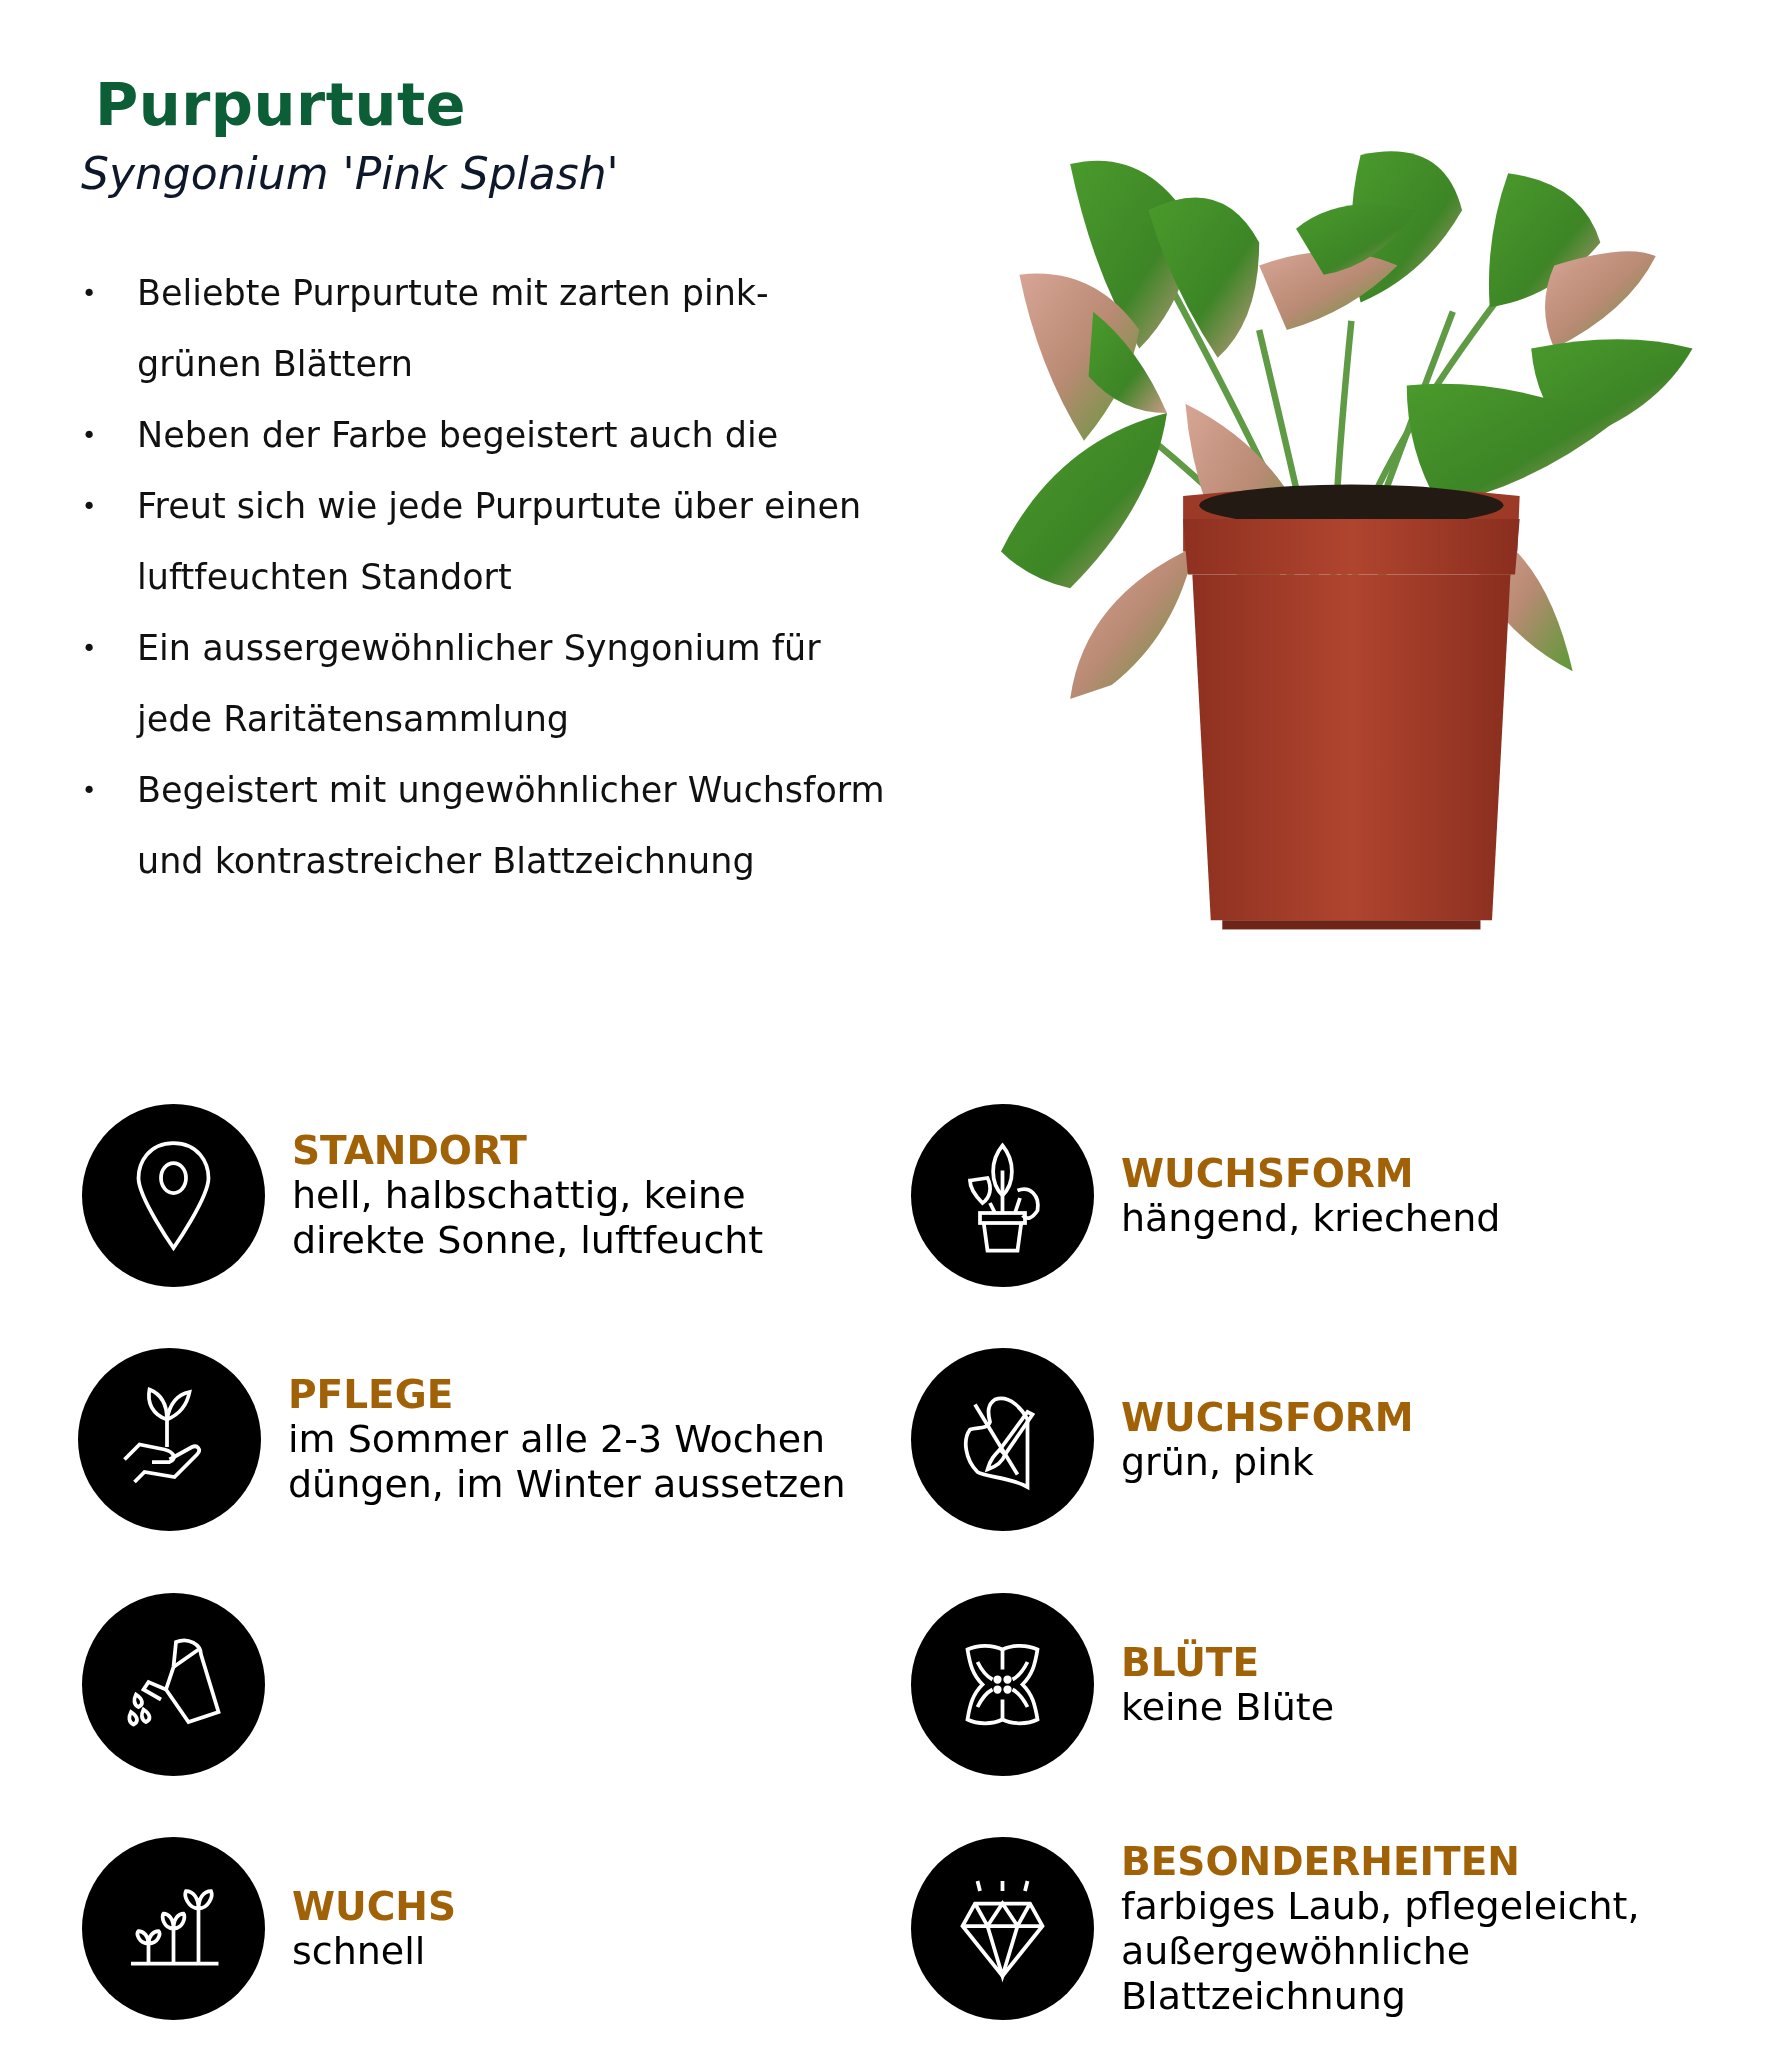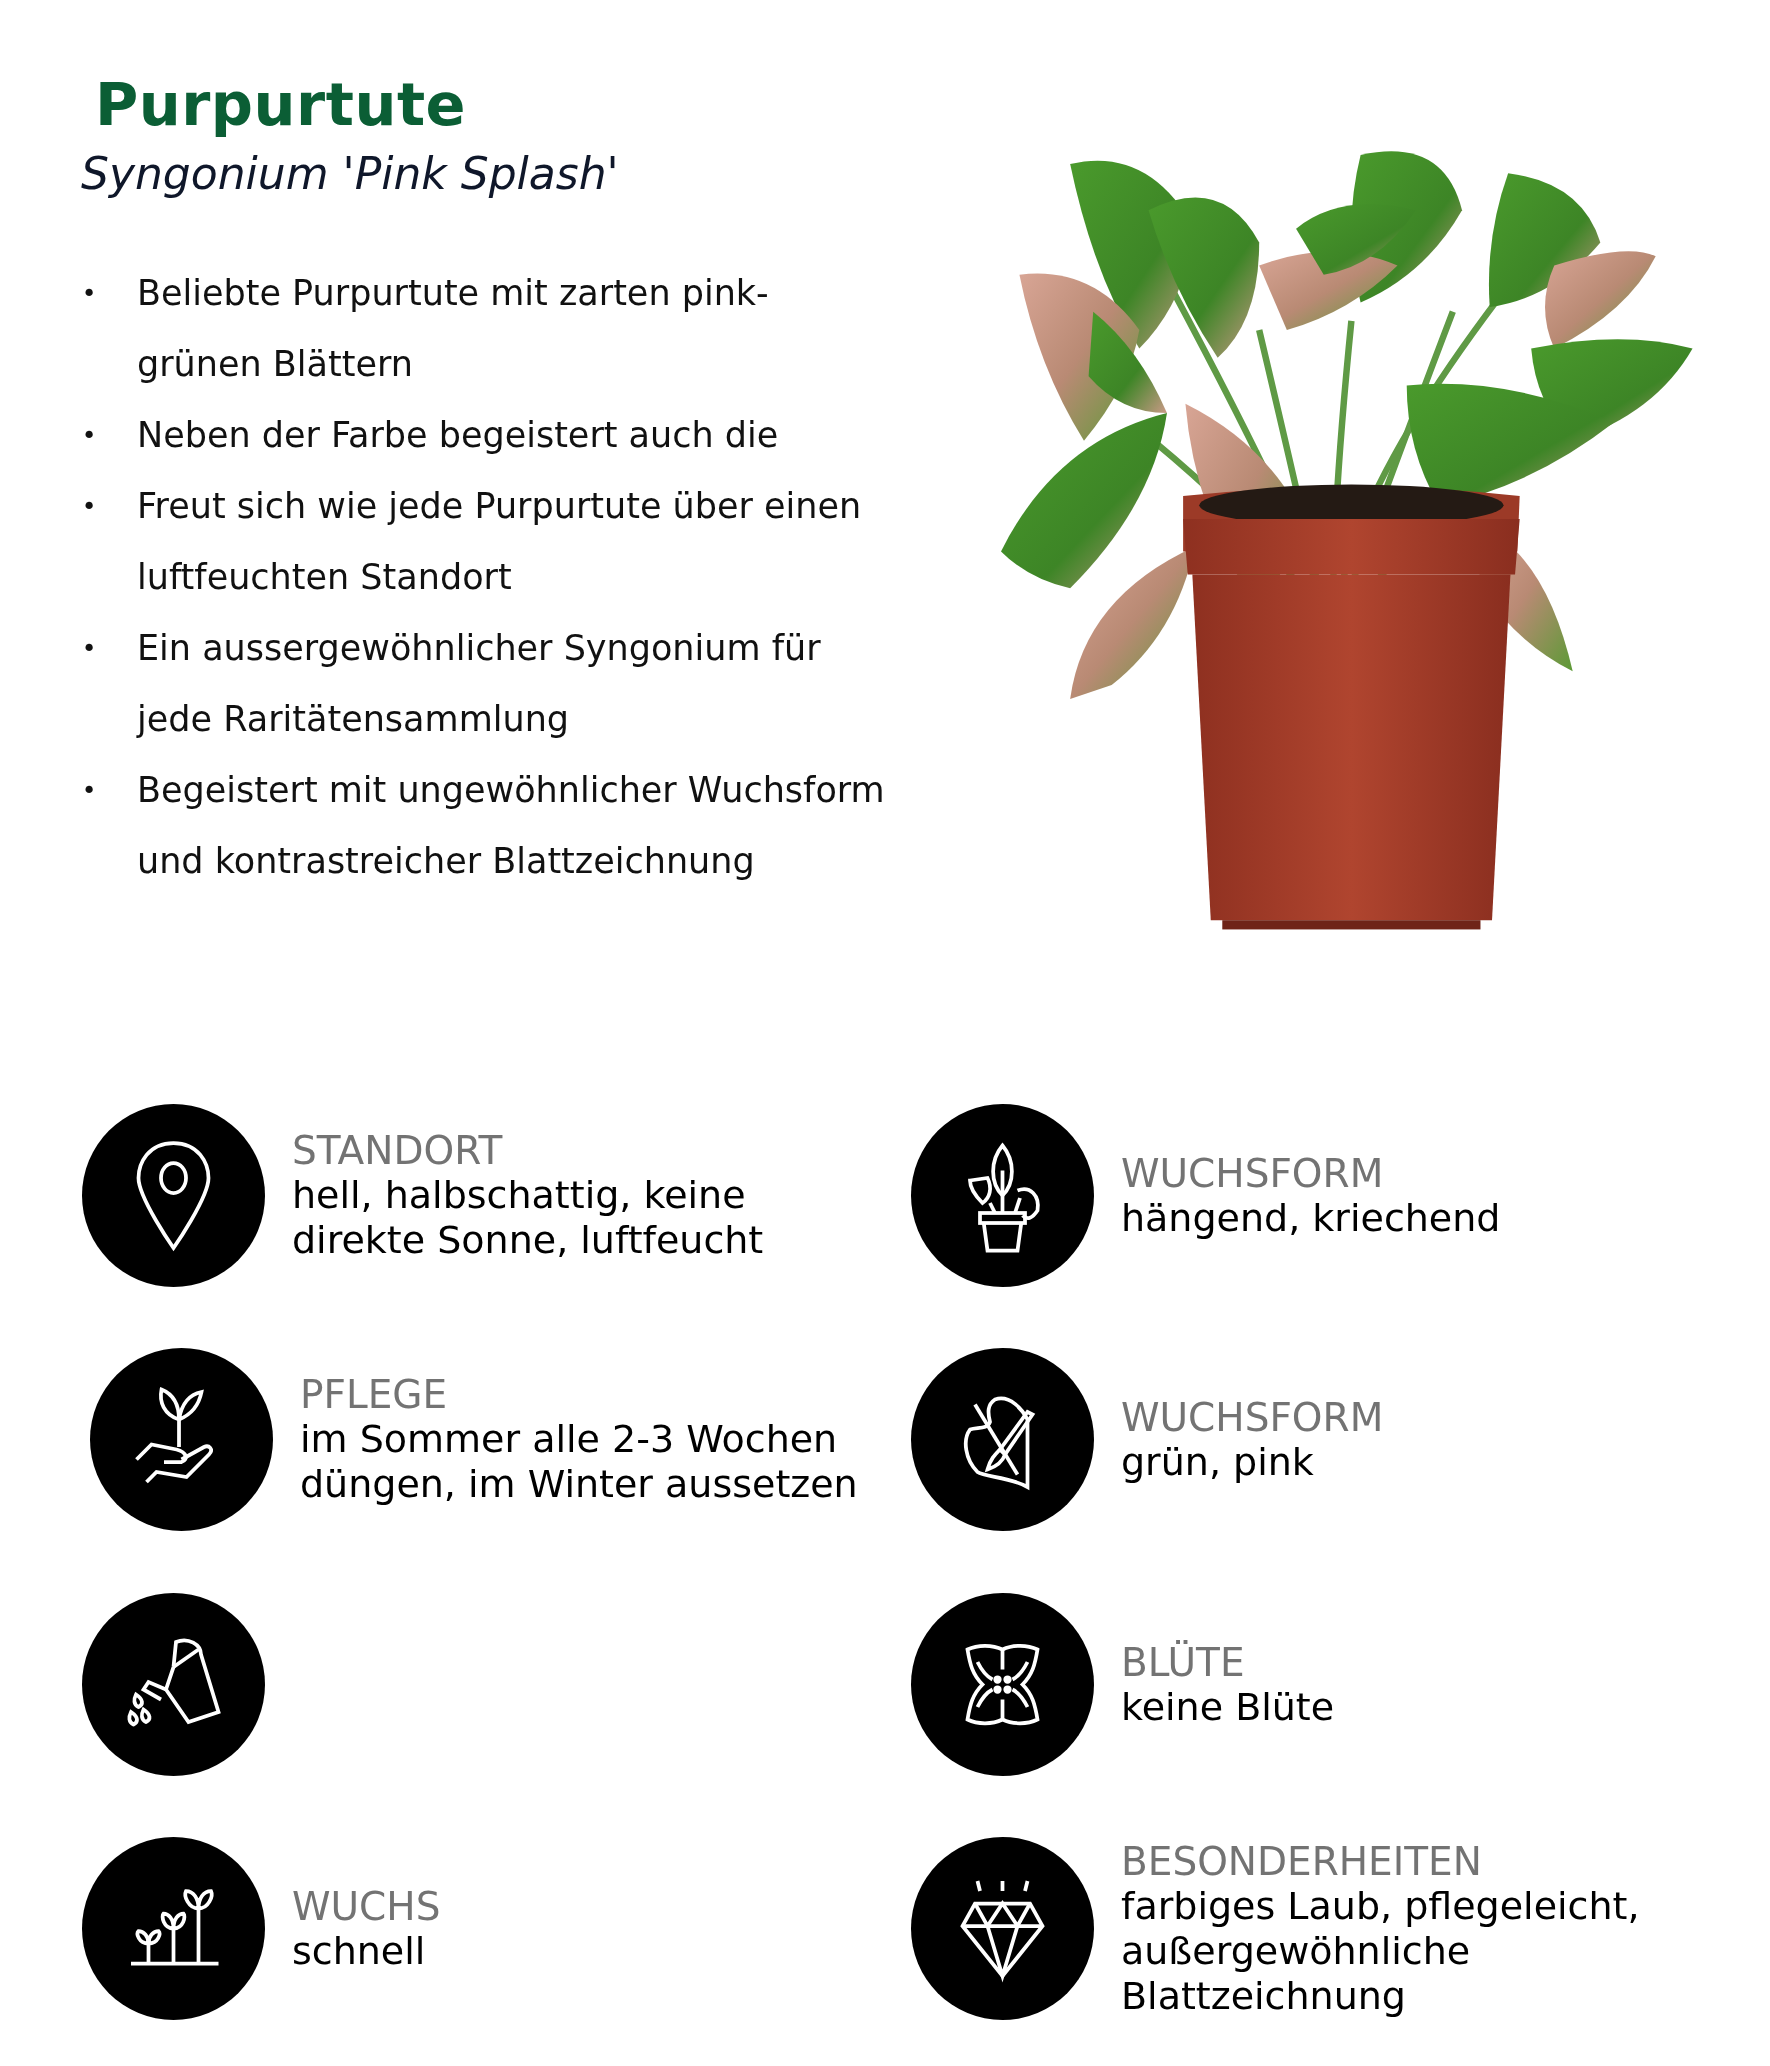--- a/index.html
+++ b/index.html
@@ -13,21 +13,21 @@
   .bullet { position:relative; padding-left:59px; font-size:35px; line-height:71px; color:#111; }
   .bullet .dot { position:absolute; left:3.7px; top:0; font-size:25px; }
   .plant { position:absolute; left:1001px; top:90px; width:710px; height:849px; }
   .features { position:absolute; left:0; top:0; }
   .feature { position:absolute; width:812px; height:184px; }
   .feature .circle { position:absolute; left:0; top:0; width:183px; height:183px; border-radius:50%;
                      background:#000; display:flex; align-items:center; justify-content:center; }
   .feature .circle svg { width:125px; height:125px; }
   .feature .text { position:absolute; left:210px; top:0; height:183px; display:flex; flex-direction:column;
                    justify-content:center; }
-  .feature .label { font-size:39px; font-weight:normal; line-height:45px; color:#737373; letter-spacing:0; }
+  .feature .label { font-size:39px; font-weight:bold; line-height:45px; color:#a16207; letter-spacing:0; }
   .feature .value { font-size:38px; line-height:45px; color:#000; white-space:pre-line; }
 </style>
 </head>
 <body>
 
 <h1 class="title">Purpurtute</h1>
 <div class="subtitle">Syngonium 'Pink Splash'</div>
 
 <ul class="bullets">
   <li class="bullet">
@@ -140,21 +140,21 @@
         <rect x="32" y="64" width="36" height="8"></rect>
         <path d="M35 72 L38 94 L62 94 L65 72"></path>
       </svg>
     </div>
     <div class="text">
       <div class="label">WUCHSFORM</div>
       <div class="value">hängend, kriechend</div>
     </div>
   </div>
 
-  <div class="feature" style="left:90px; top:1348px;">
+  <div class="feature" style="left:78px; top:1348px;">
     <div class="circle">
       <svg viewBox="0 0 100 100" fill="none" stroke="#fff" stroke-width="3">
         <path d="M48 56 L48 34 C36 30 32 20 34 10 C44 14 48 22 48 34"></path>
         <path d="M48 34 C58 30 64 22 66 12 C56 14 50 22 48 34"></path>
         <path d="M14 66 L26 54 L46 58 C54 60 56 66 50 68 L36 68"></path>
         <path d="M50 66 L68 56 C72 54 76 58 72 62 L54 80 L30 76 L22 84"></path>
       </svg>
     </div>
     <div class="text">
       <div class="label">PFLEGE</div>

